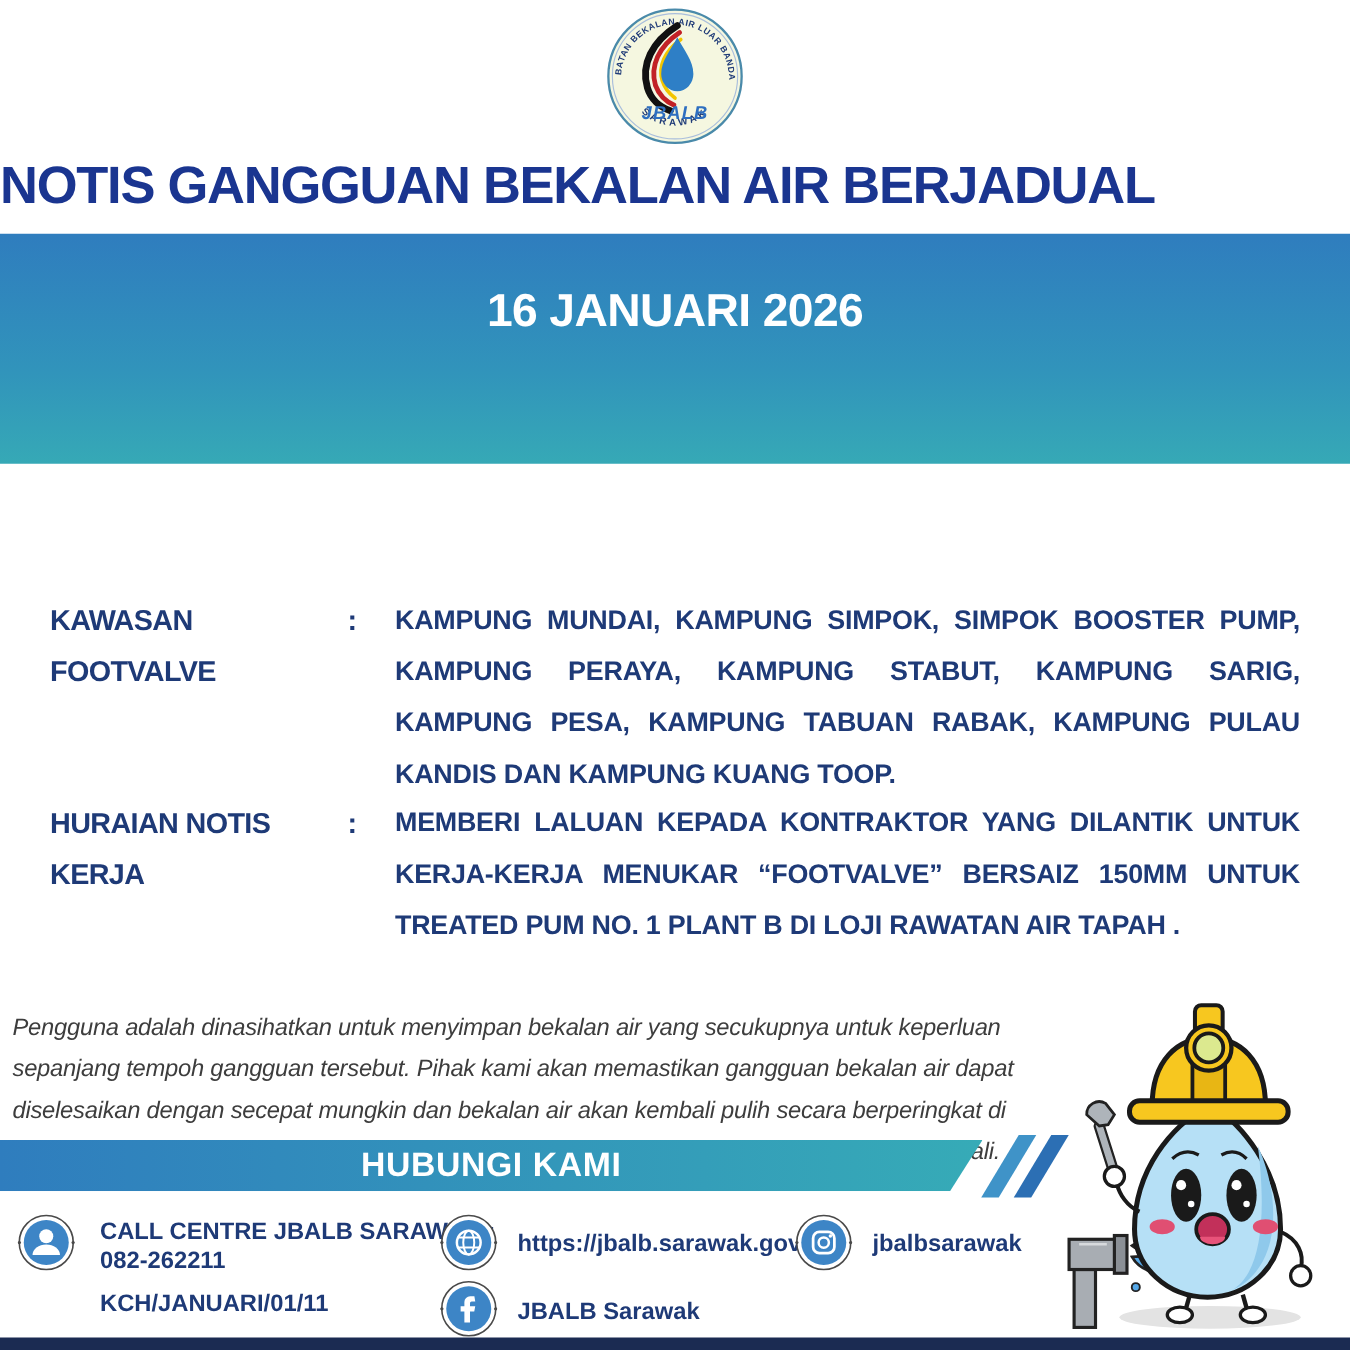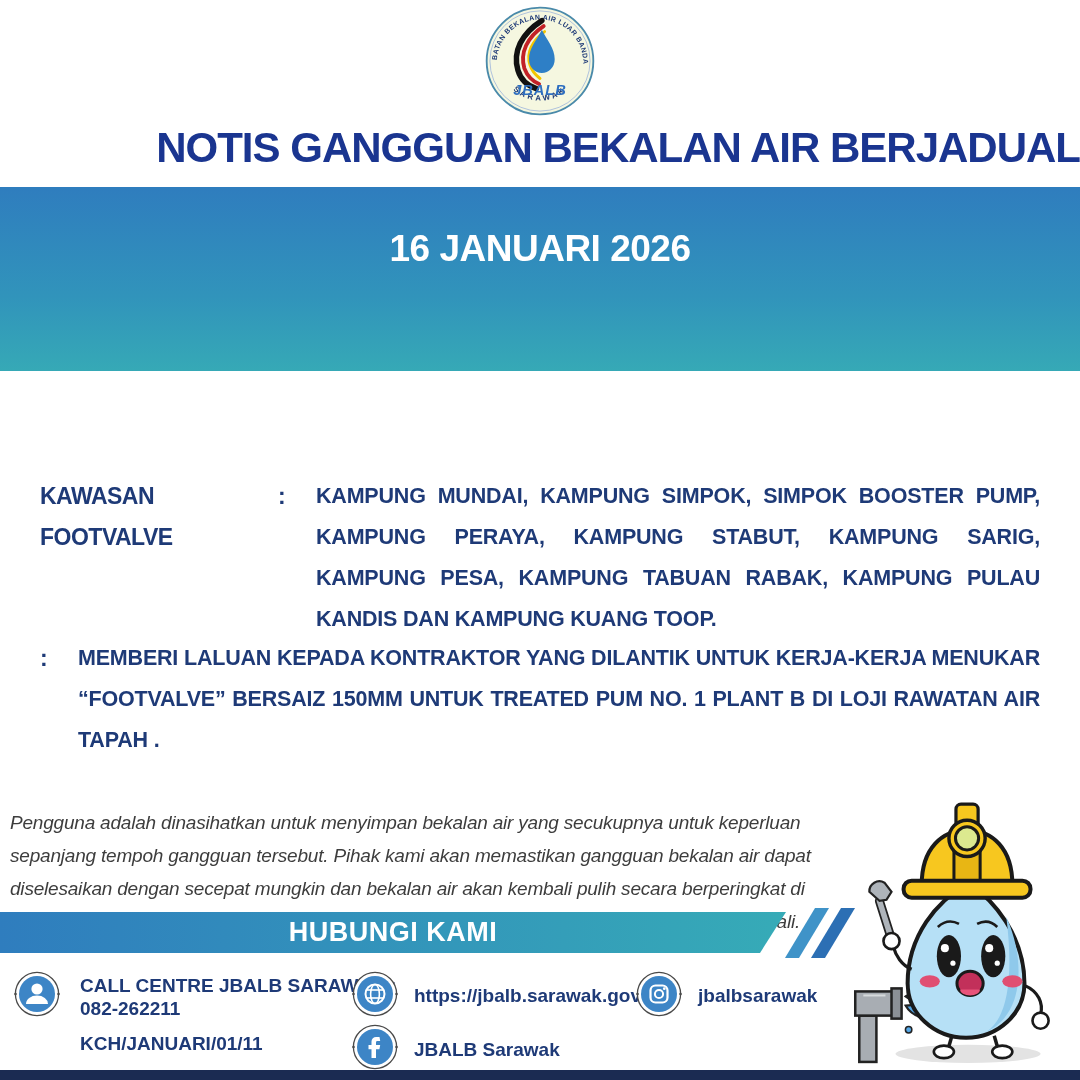--- a/index.html
+++ b/index.html
@@ -5,21 +5,21 @@
   html,body{margin:0;padding:0;background:#888;}
   #page{
     position:relative;width:1080px;height:1080px;margin:0 auto;
     background:#ffffff;overflow:hidden;
     font-family:"Liberation Sans", sans-serif;
   }
   
   .logo{position:absolute;left:477px;top:4px;width:126px;height:114px;}
   
   .title{
-    position:absolute;left:0;top:124px;width:100%;text-align:right;
+    position:absolute;left:0;top:124px;width:100%;text-align:left;
     font-size:42px;font-weight:700;letter-spacing:-1px;color:#1A3590;
   }
   
   .banner{
     position:absolute;left:0;top:187px;width:1080px;height:184px;
     background:linear-gradient(180deg,#2F7DBE 0%,#3194BB 60%,#36A9B6 100%);
     color:#ffffff;text-align:center;
   }
   .banner .date{margin-top:41px;font-size:37px;font-weight:700;letter-spacing:-0.5px;text-align:center;}
   .banner .time{margin-top:12px;font-size:40px;font-weight:700;letter-spacing:-0.5px;}
@@ -100,20 +100,21 @@
   </div>
 
 
   <div class="section kawasan">
     <div class="s-label">KAWASAN FOOTVALVE</div>
     <div class="s-colon">:</div>
     <div class="s-text">KAMPUNG MUNDAI, KAMPUNG SIMPOK, SIMPOK BOOSTER PUMP, KAMPUNG PERAYA, KAMPUNG STABUT, KAMPUNG SARIG, KAMPUNG PESA, KAMPUNG TABUAN RABAK, KAMPUNG PULAU KANDIS DAN KAMPUNG KUANG TOOP.</div>
   </div>
 
   <div class="section huraian">
+    <div class="s-label">HURAIAN NOTIS KERJA</div>
     <div class="s-colon">:</div>
     <div class="s-text">MEMBERI LALUAN KEPADA KONTRAKTOR YANG DILANTIK UNTUK KERJA-KERJA MENUKAR “FOOTVALVE” BERSAIZ 150MM UNTUK TREATED PUM NO. 1 PLANT B DI LOJI RAWATAN AIR TAPAH .</div>
   </div>
 
   <div class="advisory">Pengguna adalah dinasihatkan untuk menyimpan bekalan air yang secukupnya untuk keperluan sepanjang tempoh gangguan tersebut. Pihak kami akan memastikan gangguan bekalan air dapat diselesaikan dengan secepat mungkin dan bekalan air akan kembali pulih secara berperingkat di kawasan yang terjejas. Segala kesulitan yang timbul akibat gangguan ini adalah sangat dikesali.</div>
 
   <div class="contact-bar">
     <span>HUBUNGI KAMI</span>
   </div>
   <div class="stripe stripe1"></div>

